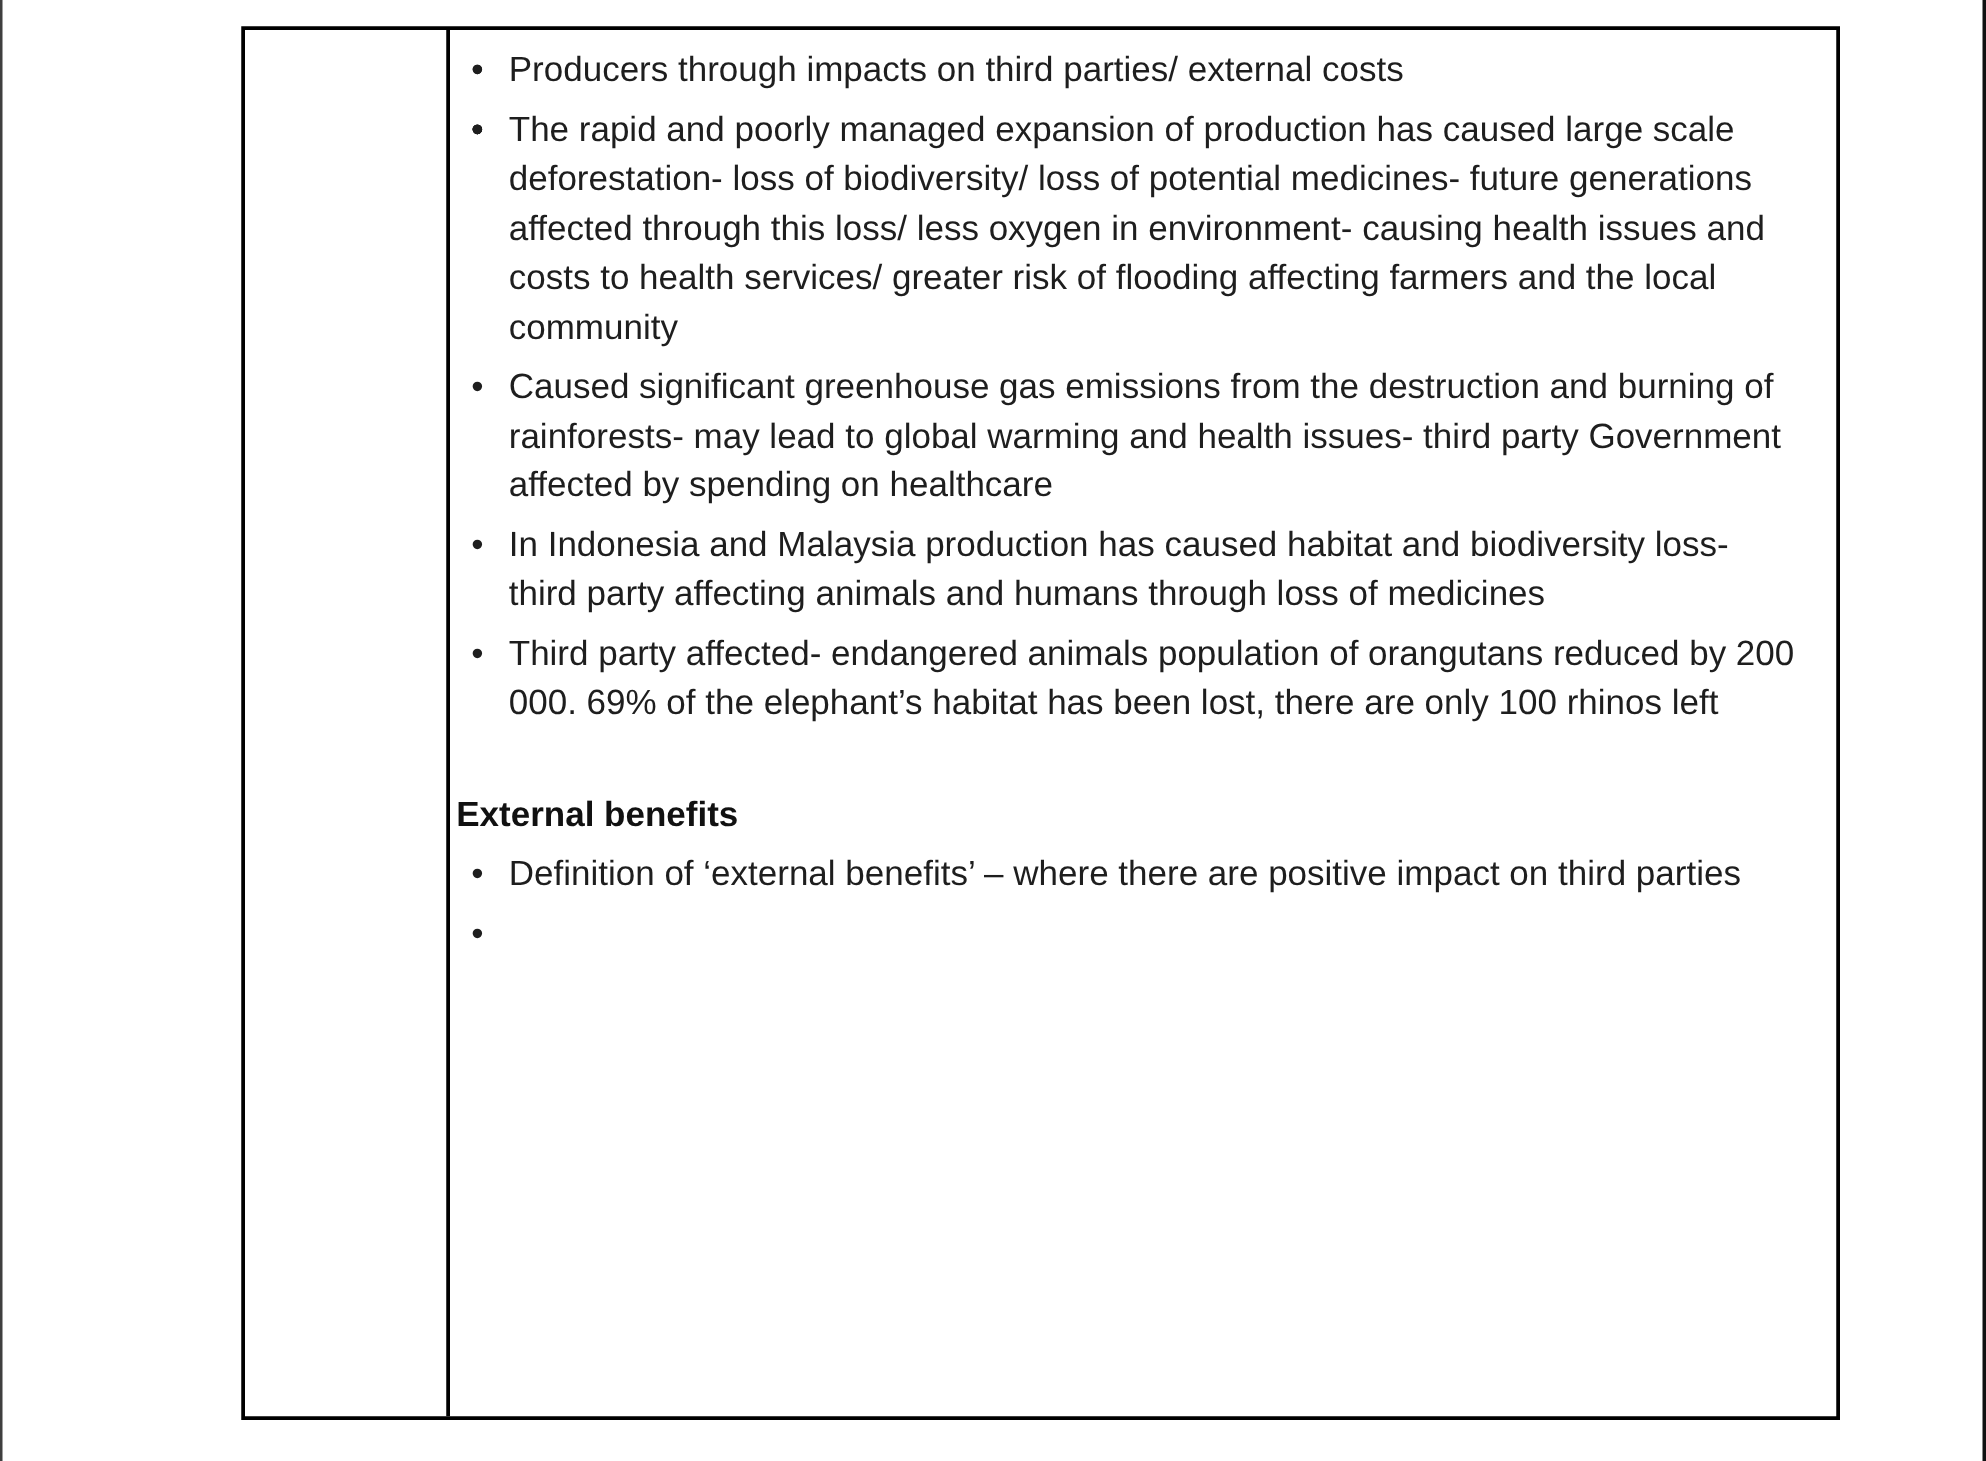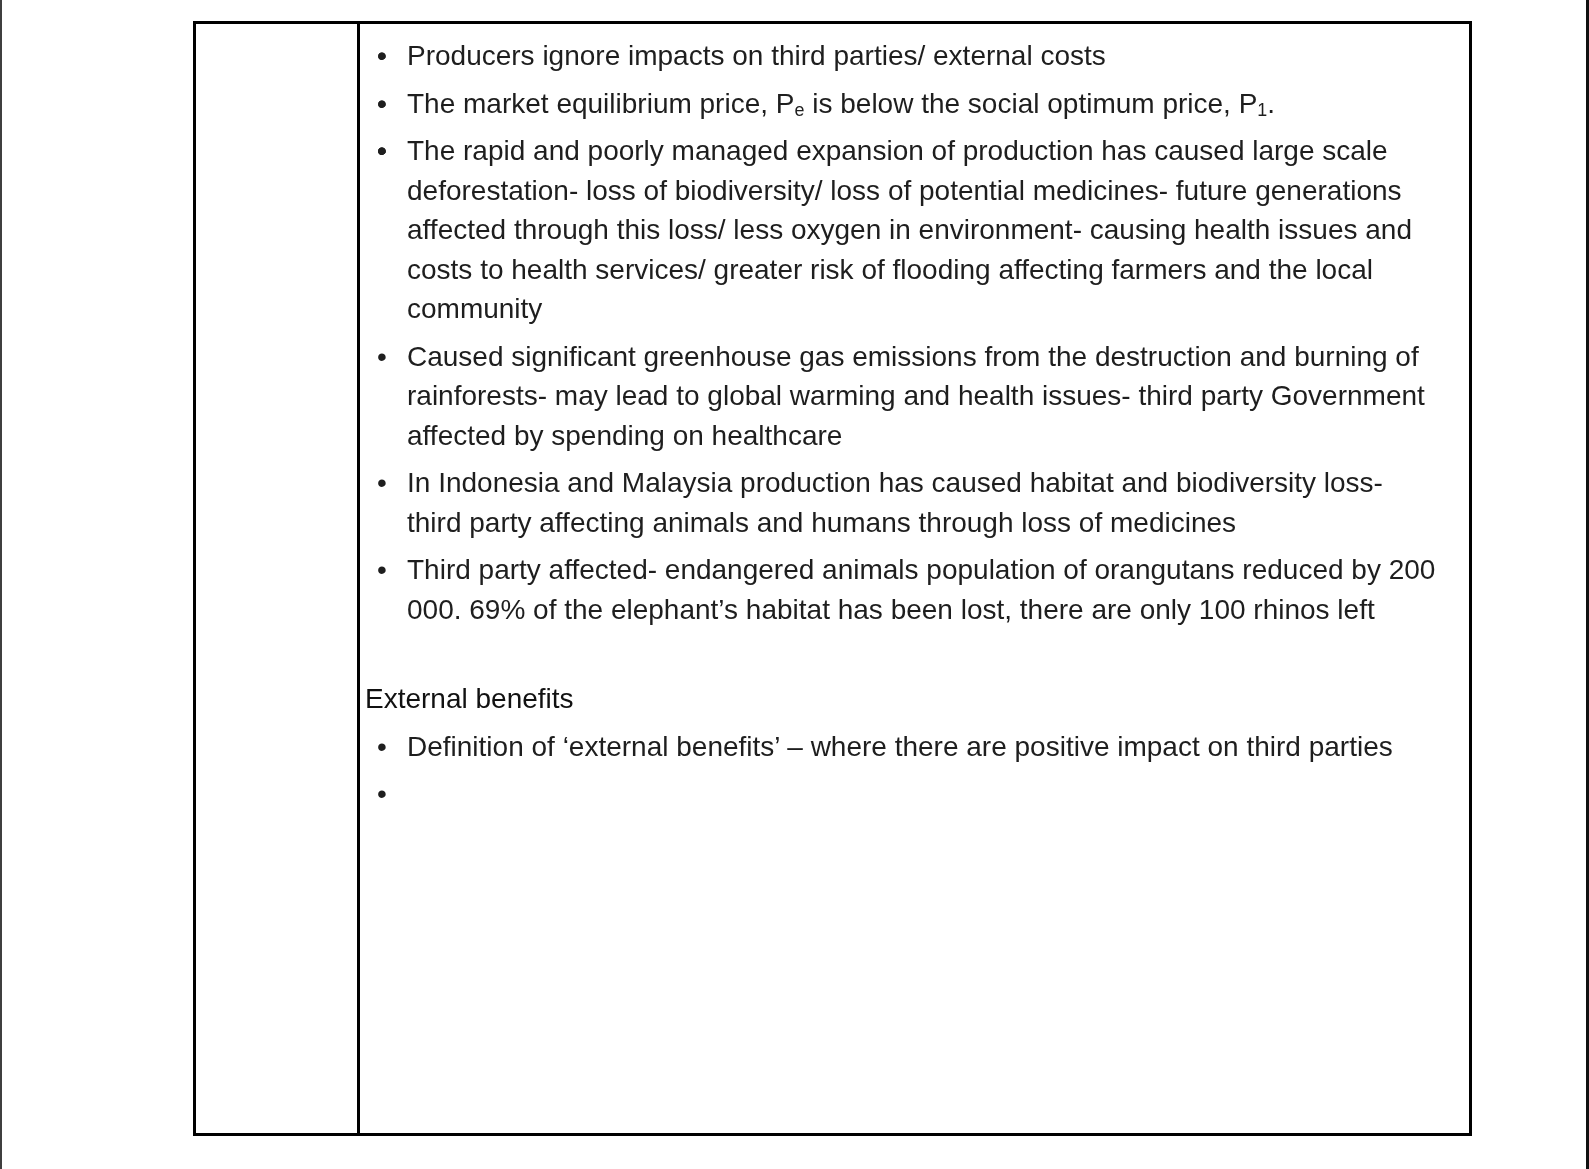--- a/index.html
+++ b/index.html
@@ -63,41 +63,41 @@
     top: 0;
   }
   .cell-right sub {
     font-size: 0.64em;
     line-height: 0;
     vertical-align: baseline;
     position: relative;
     bottom: -0.2em;
   }
   .sec-heading {
-    font-weight: normal;
+    font-weight: bold;
     font-size: 28px;
     line-height: 39.5px;
     color: #111111;
     margin: 50px 0 8px 0;
   }
 </style>
 </head>
 <body>
 
 <div class="page-edge left" style="background: rgb(63, 63, 63);"></div>
 <div class="page-edge right" style="background: rgb(16, 16, 16);"></div>
 
 <div class="ms-table" style="border-color: rgb(0, 0, 0);">
   <div class="cell-left" style="border-right-color: rgb(0, 0, 0);"></div>
   <div class="cell-right" style="color: rgb(30, 30, 30);">
       <ul>
         <li><span class="marker">•</span></li>
-        <li><span class="marker">•</span><span><span>Producers ignore impacts on third parties/ external costs</span></span></li>
+        <li><span class="marker">•</span><span><span>Producers through impacts on third parties/ external costs</span></span></li>
         <li><span class="marker">•</span></li>
-        <li><span class="marker">•</span><span><span>The market equilibrium price, P</span><sub>e</sub><span> is below the social optimum price, P</span><sub>1</sub><span>.</span></span></li>
+        <li><span class="marker">•</span></li>
         <li><span class="marker">•</span></li>
         <li><span class="marker">•</span></li>
         <li><span class="marker">•</span><span><span>The rapid and poorly managed expansion of production has caused large scale deforestation- loss of biodiversity/ loss of potential medicines- future generations affected through this loss/ less oxygen in environment- causing health issues and costs to health services/ greater risk of flooding affecting farmers and the local community</span></span></li>
         <li><span class="marker">•</span><span><span>Caused significant greenhouse gas emissions from the destruction and burning of rainforests- may lead to global warming and health issues- third party Government affected by spending on healthcare</span></span></li>
         <li><span class="marker">•</span><span><span>In Indonesia and Malaysia production has caused habitat and biodiversity loss- third party affecting animals and humans through loss of medicines</span></span></li>
         <li><span class="marker">•</span><span><span>Third party affected- endangered animals population of orangutans reduced by 200 000. 69% of the elephant’s habitat has been lost, there are only 100 rhinos left</span></span></li>
       </ul>
       <div class="sec-heading">External benefits</div>
       <ul>
         <li><span class="marker">•</span><span><span>Definition of ‘external benefits’ – where there are positive impact on third parties</span></span></li>

